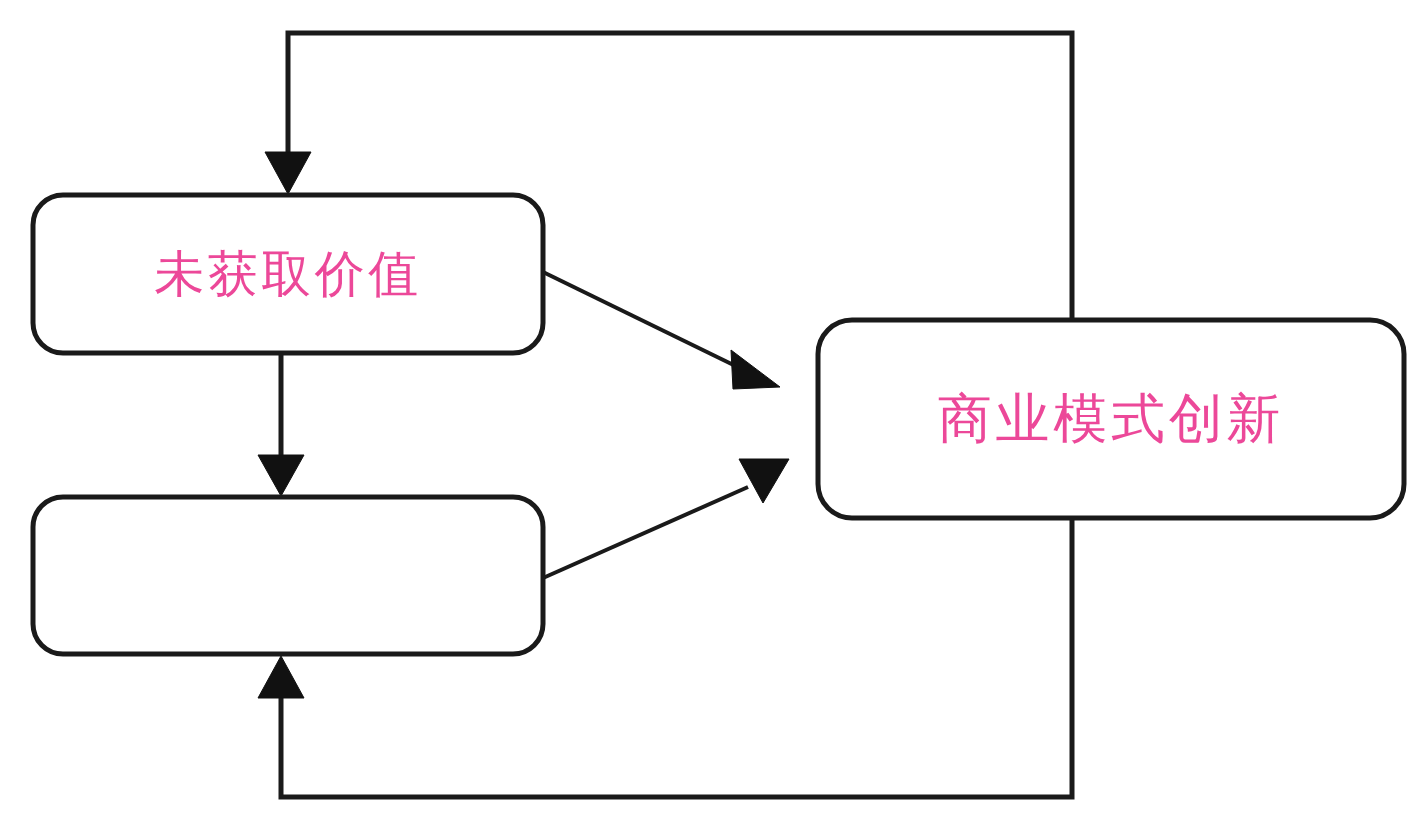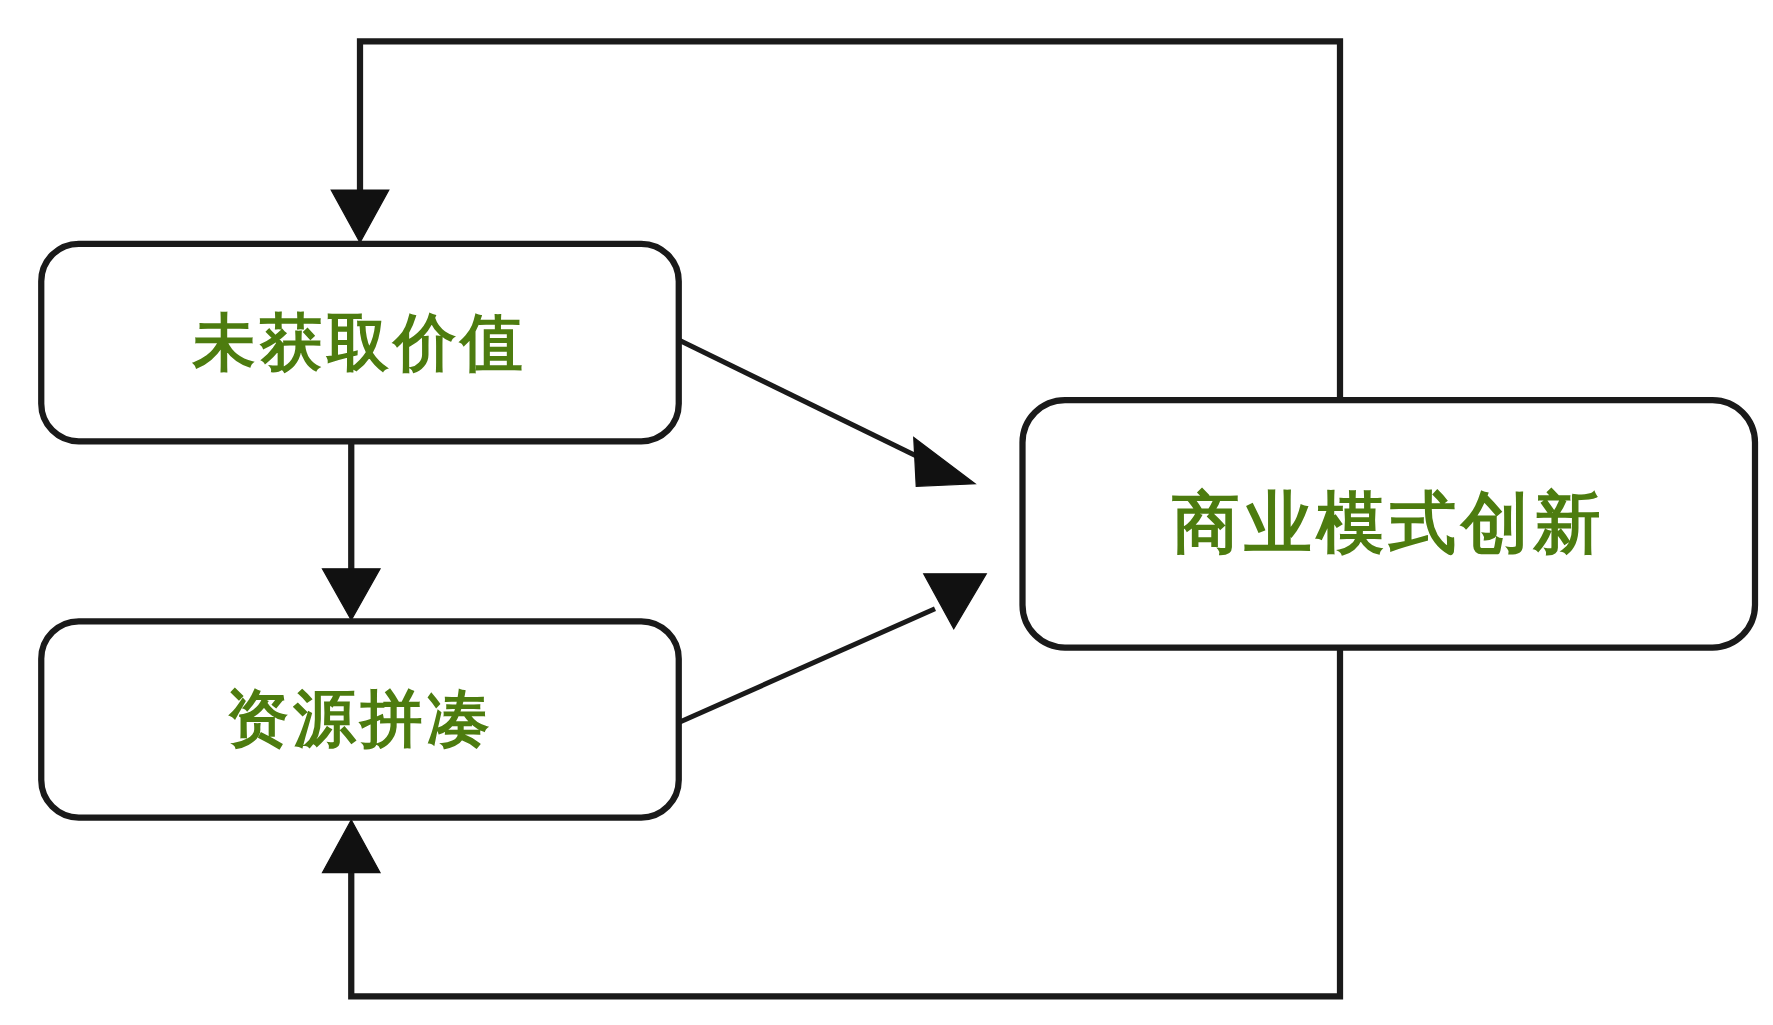--- a/index.html
+++ b/index.html
@@ -24,27 +24,26 @@
     top: 0;
     width: 1418px;
     height: 820px;
     display: block;
   }
   .node-label {
     position: absolute;
     display: flex;
     align-items: center;
     justify-content: center;
-    color: #4d7c0f;
+    color: #ec4899;
     font-family: "DejaVu Serif", "Liberation Serif", serif;
     letter-spacing: 0.07em;
     white-space: nowrap;
     pointer-events: none;
     user-select: none;
-    font-weight: bold;
   }
   #label-unrealized-value {
     left: 33px;
     top: 195px;
     width: 510px;
     height: 158px;
     font-size: 50px;
   }
   #label-resource-bricolage {
     left: 33px;
@@ -95,17 +94,16 @@
 
     <rect x="33" y="195" width="510" height="158" rx="30" ry="30" fill="#ffffff" stroke="#1a1a1a" stroke-width="5"></rect>
 
     <rect x="33" y="497" width="510" height="157" rx="30" ry="30" fill="#ffffff" stroke="#1a1a1a" stroke-width="5"></rect>
 
     <rect x="818" y="320" width="586" height="198" rx="34" ry="34" fill="#ffffff" stroke="#1a1a1a" stroke-width="5"></rect>
   </svg>
 
   <div class="node-label" id="label-unrealized-value">未获取价值</div>
 
-  <div class="node-label" id="label-resource-bricolage">资源拼凑</div>
 
   <div class="node-label" id="label-business-model-innovation">商业模式创新</div>
 
 </div>
 
 </body></html>

